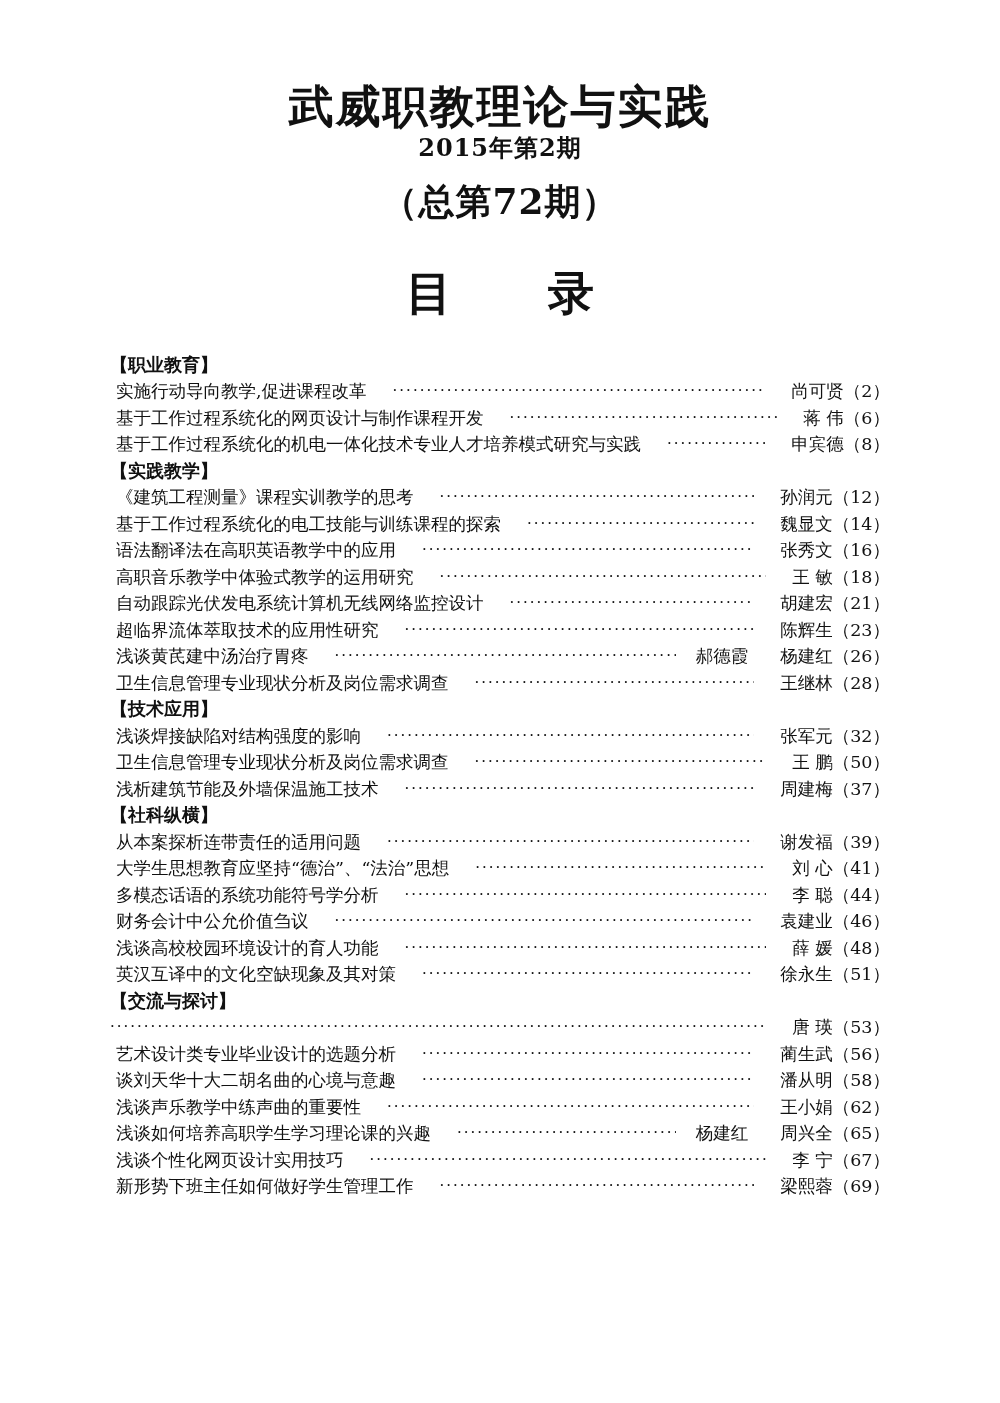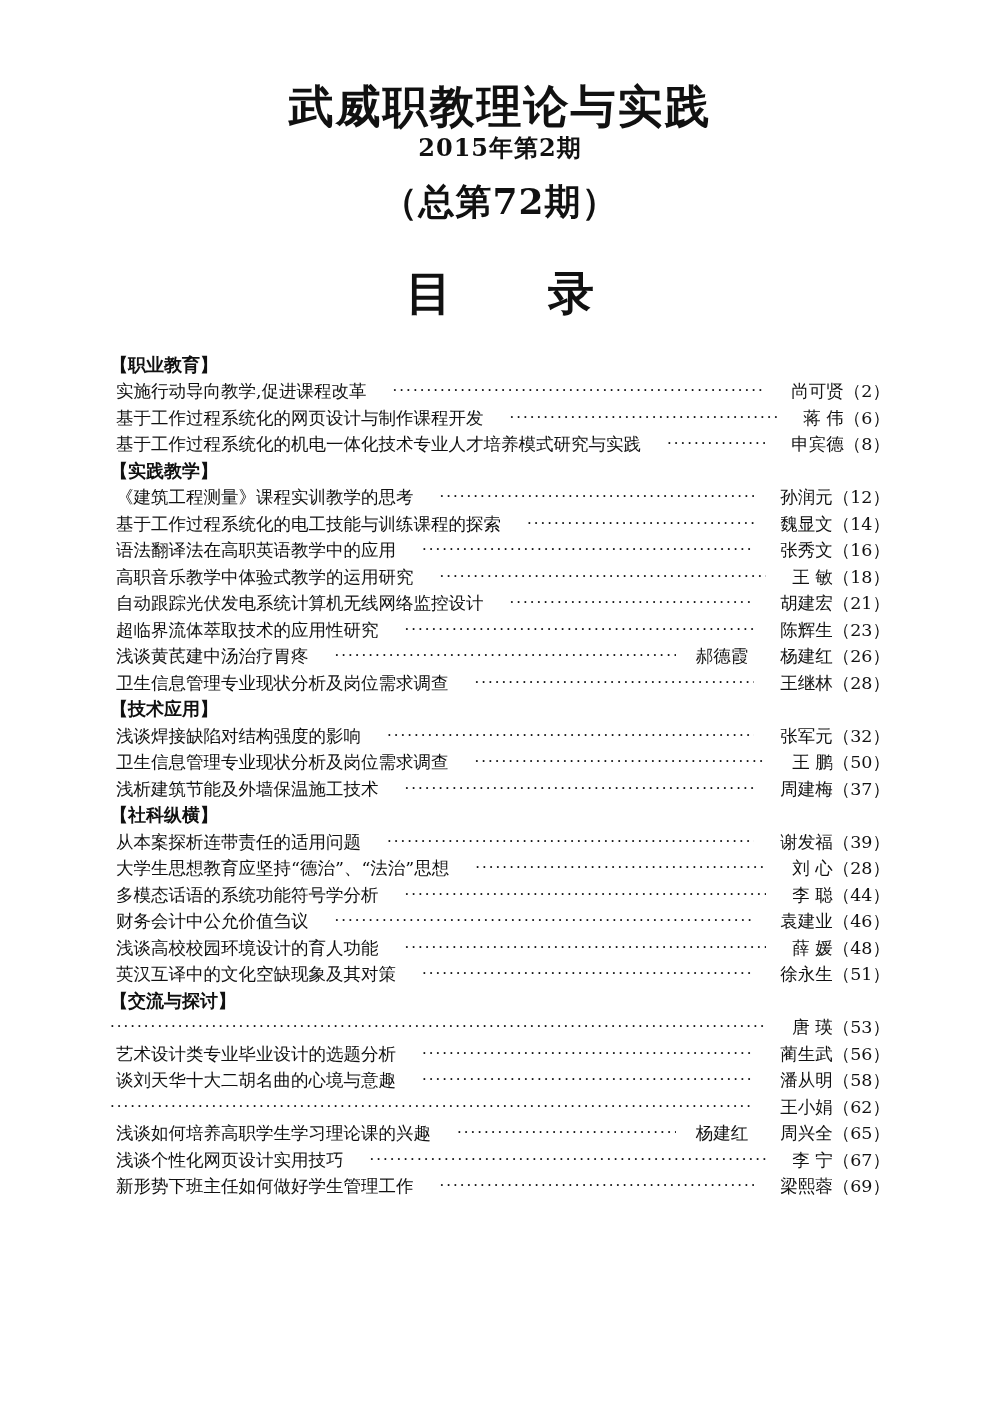--- a/index.html
+++ b/index.html
@@ -184,21 +184,21 @@
       </div>
       <div class="section-head">【社科纵横】</div>
       <div class="entry">
         <span class="title indent1">从本案探析连带责任的适用问题</span>
         <span class="leader">································································································································································</span>
         <span class="tail">谢发福（39）</span>
       </div>
       <div class="entry">
         <span class="title indent1">大学生思想教育应坚持“德治”、“法治”思想</span>
         <span class="leader">································································································································································</span>
-        <span class="tail">刘  心（28）</span>
+        <span class="tail">刘  心（41）</span>
       </div>
       <div class="entry">
         <span class="title indent1">多模态话语的系统功能符号学分析</span>
         <span class="leader">································································································································································</span>
         <span class="tail">李  聪（44）</span>
       </div>
       <div class="entry">
         <span class="title indent1">财务会计中公允价值刍议</span>
         <span class="leader">································································································································································</span>
         <span class="tail">袁建业（46）</span>
@@ -222,20 +222,21 @@
         <span class="title indent1">艺术设计类专业毕业设计的选题分析</span>
         <span class="leader">································································································································································</span>
         <span class="tail">蔺生武（56）</span>
       </div>
       <div class="entry">
         <span class="title indent1">谈刘天华十大二胡名曲的心境与意趣</span>
         <span class="leader">································································································································································</span>
         <span class="tail">潘从明（58）</span>
       </div>
       <div class="entry">
+        <span class="title indent1">浅谈声乐教学中练声曲的重要性</span>
         <span class="leader">································································································································································</span>
         <span class="tail">王小娟（62）</span>
       </div>
       <div class="entry">
         <span class="title indent1">浅谈如何培养高职学生学习理论课的兴趣</span>
         <span class="leader">································································································································································</span>
         <span class="extra-author">杨建红</span>
         <span class="tail">周兴全（65）</span>
       </div>
       <div class="entry">

